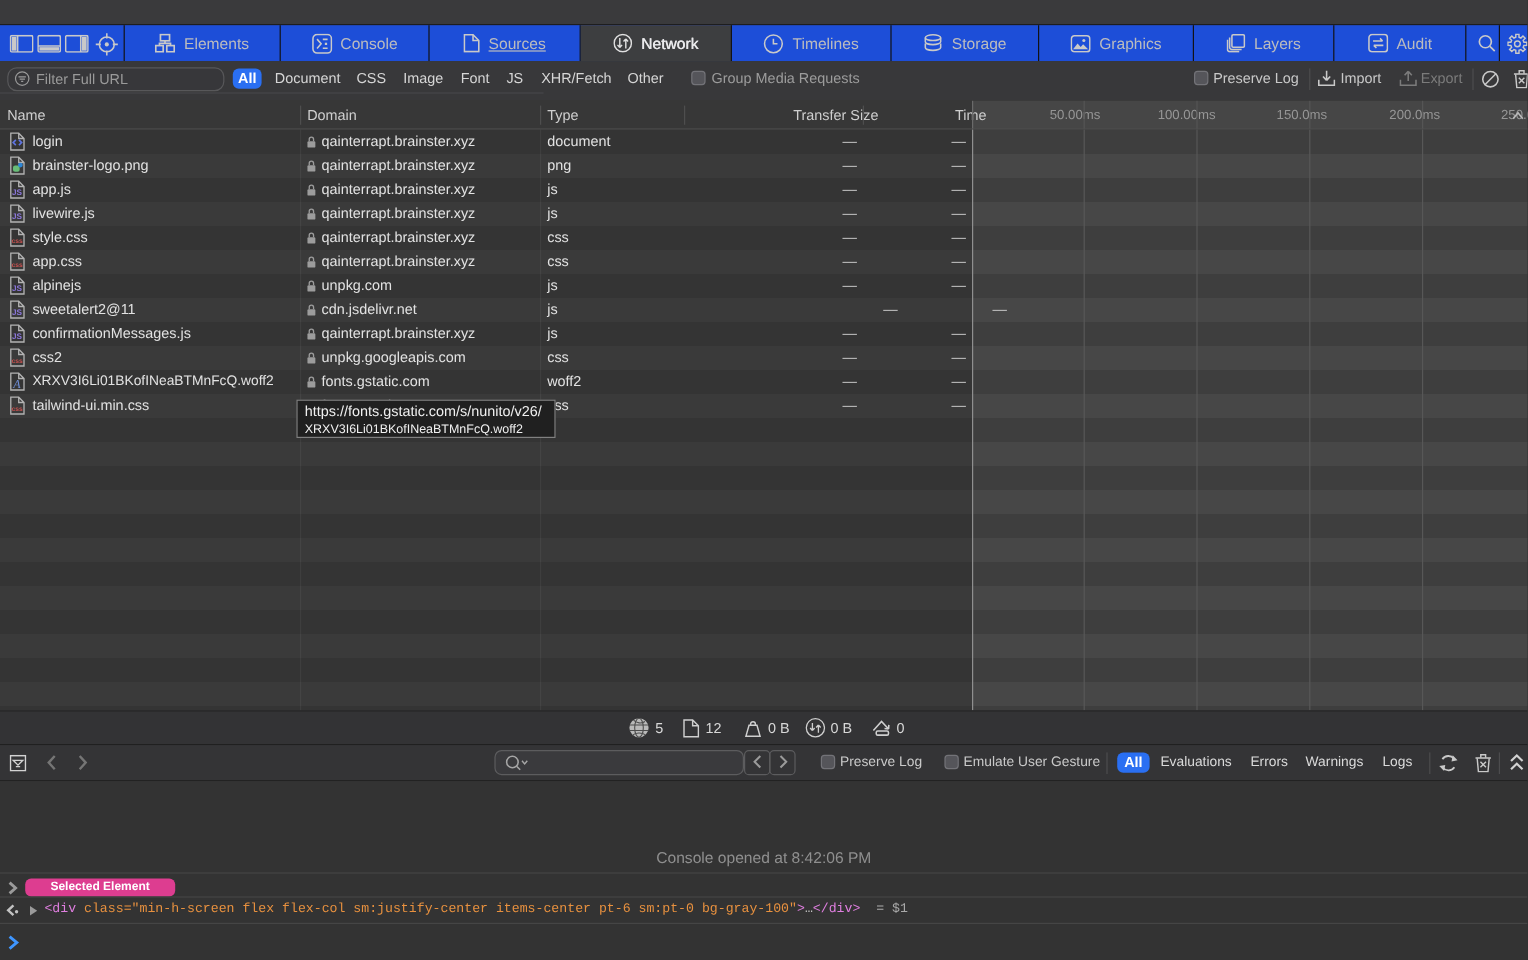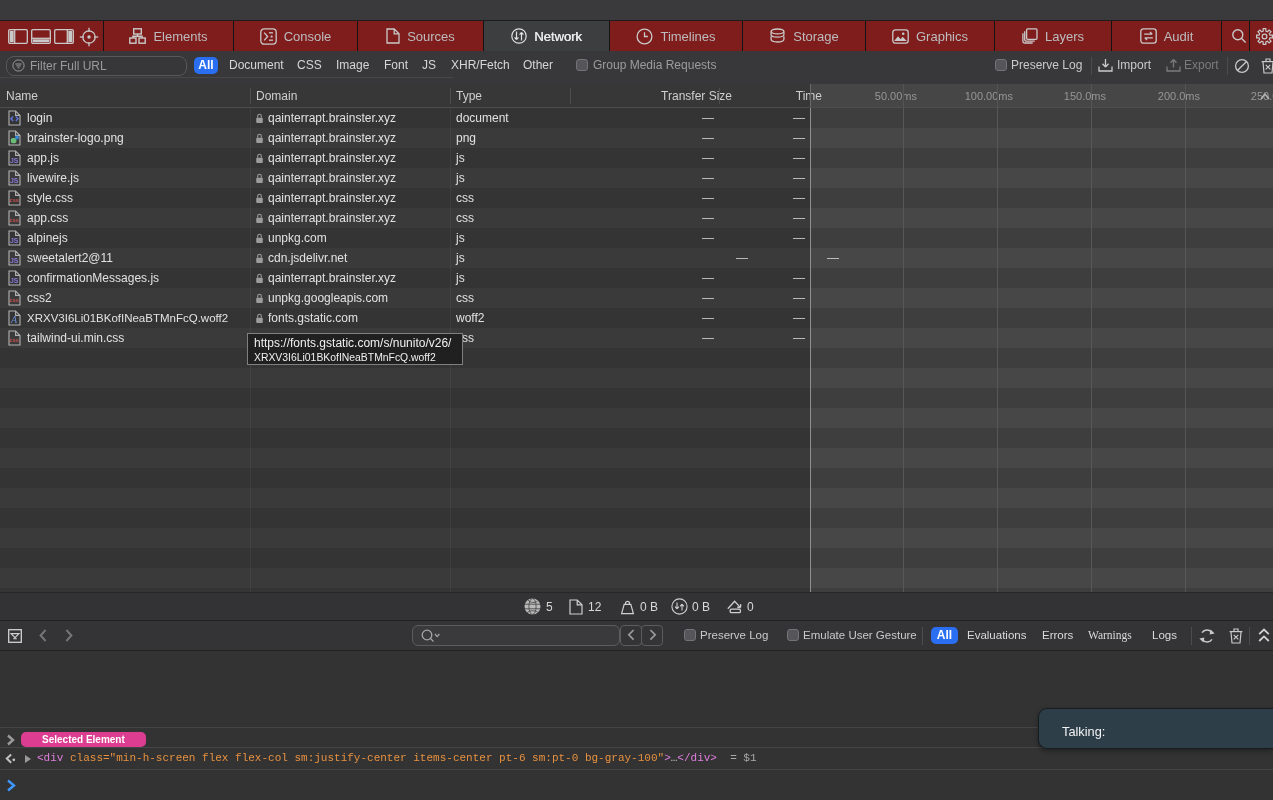--- a/index.html
+++ b/index.html
@@ -1,19 +1,19 @@
 <!DOCTYPE html>
 <html><head>
 <meta charset="utf-8">
 <style>
   html,body{margin:0;padding:0;}
   body{width:1273px;height:800px;position:relative;overflow:hidden;background:#333333;
        font-family:"Liberation Sans",sans-serif;-webkit-font-smoothing:antialiased;}
   .a{position:absolute;}
-  .tabbar{top:21px;left:0;width:1273px;height:30px;background:#7f1d1d;display:flex;}
+  .tabbar{top:21px;left:0;width:1273px;height:30px;background:#1d4ed8;display:flex;}
   .tab{height:30px;display:flex;align-items:center;justify-content:center;gap:7px;
        border-right:1px solid #121214;box-sizing:border-box;color:#bcbcbe;font-size:13px;}
   .tab svg{flex:0 0 auto;}
   .tab.on{background:#3d3e40;color:#e9e9eb;}
   .filterrow{top:51px;left:0;width:1273px;height:33px;background:#38383a;}
   .chip{position:absolute;top:6px;height:17px;border-radius:5px;background:#2a6ff2;color:#fff;
         font-size:12px;line-height:17px;text-align:center;font-weight:bold;}
   .scope{position:absolute;top:7px;font-size:12px;color:#d6d6d6;}
   .cb{position:absolute;width:12px;height:12px;border-radius:3px;background:#55555a;
       border:1px solid #737378;box-sizing:border-box;}
@@ -87,21 +87,21 @@
         <g fill="none" stroke="#c9c9c9" stroke-width="1.3">
       <rect x="0.8" y="0.8" width="15.4" height="15.4" rx="3.4"></rect>
       <path d="M4.2 4.6 L7.6 8.5 L4.2 12.4"></path>
       <line x1="9" y1="4.8" x2="13" y2="4.8"></line>
           <line x1="9" y1="12.2" x2="13" y2="12.2"></line>
         </g>
       <rect x="10.7" y="7.6" width="1.9" height="1.9" fill="#c9c9c9"></rect>
       </svg>
     <span>Console</span>
   </div>
-  <div class="tab" style="width:126px;">
+  <div class="tab" style="width:126px;text-decoration:underline;">
     <svg width="14" height="16" viewBox="0 0 14 16">
         <g fill="none" stroke="#c9c9c9" stroke-width="1.3">
       <path d="M1 15 V1 h7.2 L13 5.8 V15 z"></path>
           <path d="M8.2 1 v4.8 H13"></path>
         </g>
       </svg>
     <span>Sources</span>
   </div>
   <div class="tab on" style="width:126px;">
     <svg width="16" height="16" viewBox="0 0 16 16">
@@ -517,21 +517,21 @@
       </svg>
     </div>
   <div class="cb" style="left:684px;top:8px;"></div>
   <span style="position:absolute;left:700px;top:8px;font-size:11.5px;color:#c9c9c9;">Preserve Log</span>
   <div class="cb" style="left:787px;top:8px;"></div>
   <span style="position:absolute;left:803px;top:8px;font-size:11.5px;color:#c9c9c9;">Emulate User Gesture</span>
   <div class="a" style="left:922px;top:6px;width:1px;height:18px;background:#4c4c4e;"></div>
   <div class="chip" style="left:931px;top:6px;width:27px;">All</div>
   <span style="position:absolute;left:967px;top:8px;font-size:11.5px;color:#dadada;">Evaluations</span>
   <span style="position:absolute;left:1042px;top:8px;font-size:11.5px;color:#dadada;">Errors</span>
-  <span style="position:absolute;left:1088px;top:8px;font-size:11.5px;color:#dadada;font-family:Liberation Serif, serif;">Warnings</span>
+  <span style="position:absolute;left:1088px;top:8px;font-size:11.5px;color:#dadada;">Warnings</span>
   <span style="position:absolute;left:1152px;top:8px;font-size:11.5px;color:#dadada;">Logs</span>
   <div class="a" style="left:1191px;top:6px;width:1px;height:18px;background:#4c4c4e;"></div>
   <svg width="18" height="18" viewBox="0 0 18 18" style="position:absolute;left:1198px;top:6px;">
     <g fill="none" stroke="#c9c9c9" stroke-width="1.5">
       <path d="M4 5.6 A6 6 0 0 1 13.6 5.2"></path>
       <path d="M14 12.4 A6 6 0 0 1 4.4 12.8"></path>
       </g>
     <path d="M12.6 2.4 L16.6 6.6 L11.6 7.6 z" fill="#c9c9c9"></path>
     <path d="M5.4 15.6 L1.4 11.4 L6.4 10.4 z" fill="#c9c9c9"></path>
     </svg>
@@ -545,36 +545,34 @@
     </svg>
   <div class="a" style="left:1249px;top:6px;width:1px;height:18px;background:#4c4c4e;"></div>
   <svg width="12" height="15" viewBox="0 0 12 15" style="position:absolute;left:1258px;top:7px;">
     <g fill="none" stroke="#d2d2d2" stroke-width="1.8">
       <path d="M1.2 6.2 L6 1.6 L10.8 6.2"></path>
         <path d="M1.2 13 L6 8.4 L10.8 13"></path>
       </g>
     </svg>
 </div>
 <div class="a console">
+  <div style="position:absolute;left:0;top:56px;width:1273px;text-align:center;font-size:13px;color:#8f8f8f;">Console opened at 8:42:06 PM</div>
   <div class="a" style="left:0;top:76px;width:1273px;height:1px;background:#454545;"></div>
   <svg width="9" height="12" viewBox="0 0 9 12" style="position:absolute;left:6px;top:83px;">
     <path d="M2 1.5 L7 6 L2 10.5" fill="none" stroke="#9a9a9a" stroke-width="2.4"></path>
     </svg>
   <div style="position:absolute;left:21px;top:81px;height:15px;line-height:15px;padding:0 21px;border-radius:5px;background:#dd3d90;color:#fff;font-size:10px;font-weight:bold;">Selected Element</div>
   <div class="a" style="left:0;top:96px;width:1273px;height:1px;background:#454545;"></div>
   <svg width="12" height="12" viewBox="0 0 12 12" style="position:absolute;left:5px;top:102px;">
     <path d="M6.2 1.5 L1.8 5.6 L6.2 9.7" fill="none" stroke="#c2c2c2" stroke-width="2"></path>
     <circle cx="8.8" cy="6.8" r="1.4" fill="#c2c2c2"></circle>
     </svg>
   <svg width="8" height="10" viewBox="0 0 8 10" style="position:absolute;left:24px;top:103px;">
     <path d="M1 1 L7 5 L1 9 z" fill="#9a9a9a"></path>
     </svg>
   <div class="mono" style="position:absolute;left:37px;top:101px;font-size:11px;white-space:pre;"><span style="color:#e07fe0">&lt;div </span><span style="color:#e8913f">class="min-h-screen flex flex-col sm:justify-center items-center pt-6 sm:pt-0 bg-gray-100"</span><span style="color:#e07fe0">&gt;</span><span style="color:#c8c8c8">…</span><span style="color:#e07fe0">&lt;/div&gt;</span><span style="color:#a9a9a9">  = $1</span></div>
   <div class="a" style="left:0;top:118px;width:1273px;height:1px;background:#454545;"></div>
   <svg width="10" height="13" viewBox="0 0 10 13" style="position:absolute;left:6px;top:128px;">
     <path d="M2 1.5 L8 6.5 L2 11.5" fill="none" stroke="#3f96ff" stroke-width="2.4"></path>
     </svg>
-  <div class="a" style="left:1038px;top:57px;width:235px;height:41px;background:#2e3e49;border:1px solid #171c20;border-right:none;border-radius:9px 0 0 9px;box-sizing:border-box;box-shadow:0 2px 5px rgba(0,0,0,0.35);">
-    <span style="position:absolute;left:23px;top:15px;font-size:12.8px;color:#f2f2f2;">Talking:</span>
-  </div>
 </div>
 
 <div class="a" style="left:247px;top:333px;width:216px;height:32px;background:#202020;border:1px solid #808080;box-sizing:border-box;color:#f0f0f0;font-size:12px;line-height:14.5px;padding:1.5px 0 0 6px;">https://fonts.gstatic.com/s/nunito/v26/<br><span style="font-size:10.4px;">XRXV3I6Li01BKofINeaBTMnFcQ.woff2</span></div>
 
 </body></html>

